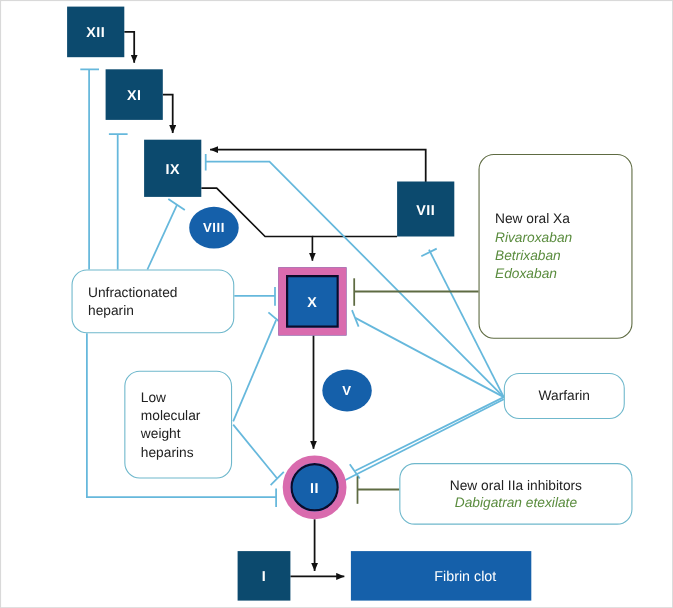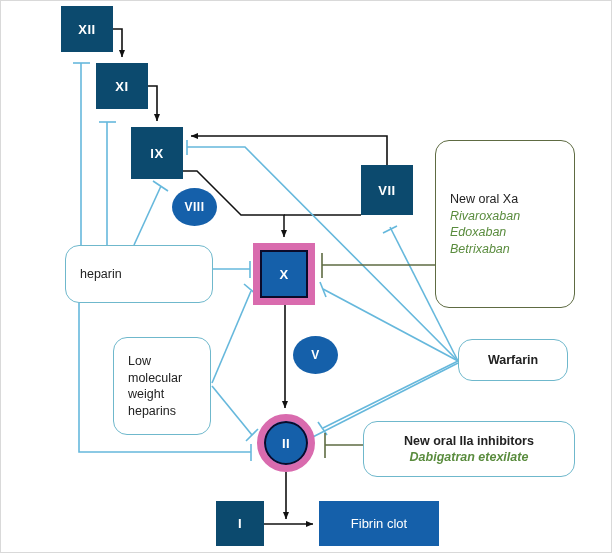--- a/index.html
+++ b/index.html
@@ -35,35 +35,35 @@
     color:#ffffff;
     font-weight:bold;font-size:12px;
     border-radius:50%;
     display:flex;align-items:center;justify-content:center;
     letter-spacing:.5px;
   }
   .fibrin-box{
     position:absolute;
     background:#1560AA;color:#ffffff;
     font-size:13px;
-    display:flex;align-items:center;justify-content:center;
+    display:flex;align-items:center;justify-content:center;padding-left:44px;
   }
   .drug-box{
     position:absolute;
     background:#ffffff;
     border:1px solid #6FB8CC;
     border-radius:14px;
     box-sizing:border-box;
     display:flex;flex-direction:column;justify-content:center;
     padding:6px 14px;
     font-size:12.5px;color:#2b2b2b;
     line-height:1.32;
   }
   .drug-box.olive{border:1px solid #5E6B42;}
-  .drug-box.center{align-items:center;text-align:center;font-weight:bold;}
+  .drug-box.center{align-items:center;text-align:center;}
   .drug-title{color:#222222;}
   .drug-name{color:#5A8C3E;font-style:italic;}
 </style>
 </head>
 <body>
 
 <div id="canvas">
 
   <svg id="wires" viewBox="0 0 612 553" width="612" height="553">
     <defs>
@@ -163,33 +163,34 @@
       <div class="factor-box" style="left: 215px; top: 500px; width: 48px; height: 45px;">
         <span>I</span>
       </div>
       <div class="fibrin-box" style="left: 318px; top: 500px; width: 120px; height: 45px;">
         <span>Fibrin clot</span>
       </div>
     </div>
 
   <div id="drugs-layer">
       <div class="drug-box" style="left: 64px; top: 244px; width: 148px; height: 58px;">
+        <div class="drug-title">Unfractionated</div>
         <div class="drug-title">heparin</div>
       </div>
       <div class="drug-box" style="left: 112px; top: 336px; width: 98px; height: 98px;">
         <div class="drug-title">Low</div>
         <div class="drug-title">molecular</div>
         <div class="drug-title">weight</div>
         <div class="drug-title">heparins</div>
       </div>
       <div class="drug-box olive" style="left: 434px; top: 139px; width: 140px; height: 168px;">
         <div class="drug-title">New oral Xa</div>
         <div class="drug-name">Rivaroxaban</div>
+        <div class="drug-name">Betrixaban</div>
         <div class="drug-name">Edoxaban</div>
-        <div class="drug-name">Betrixaban</div>
       </div>
       <div class="drug-box center" style="left: 457px; top: 338px; width: 110px; height: 42px;">
         <div class="drug-title">Warfarin</div>
       </div>
       <div class="drug-box center" style="left: 362px; top: 420px; width: 212px; height: 56px;">
         <div class="drug-title">New oral IIa inhibitors</div>
         <div class="drug-name">Dabigatran etexilate</div>
       </div>
     </div>
 

